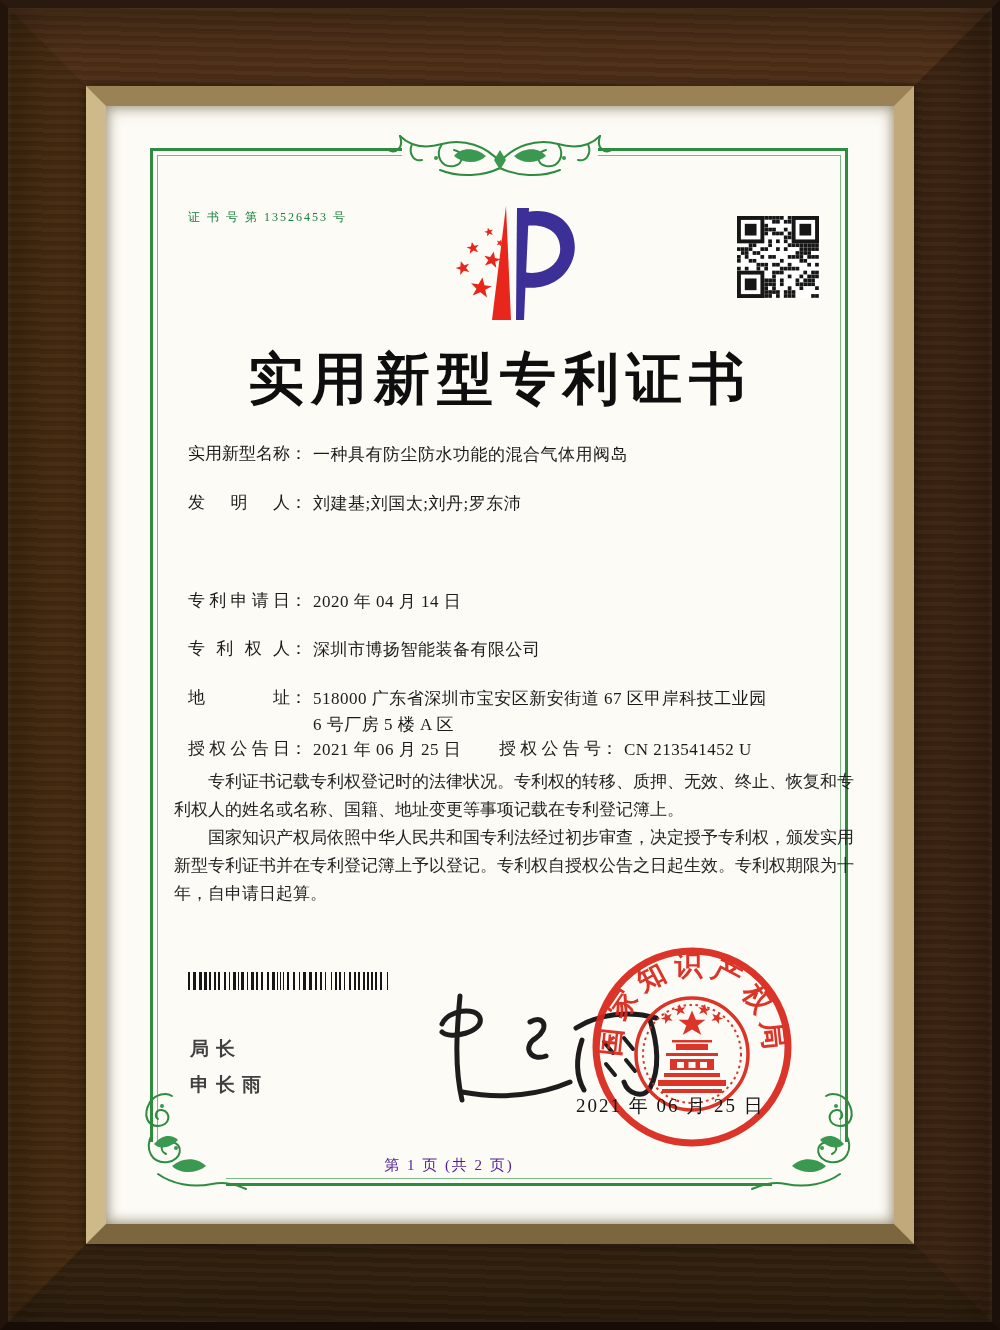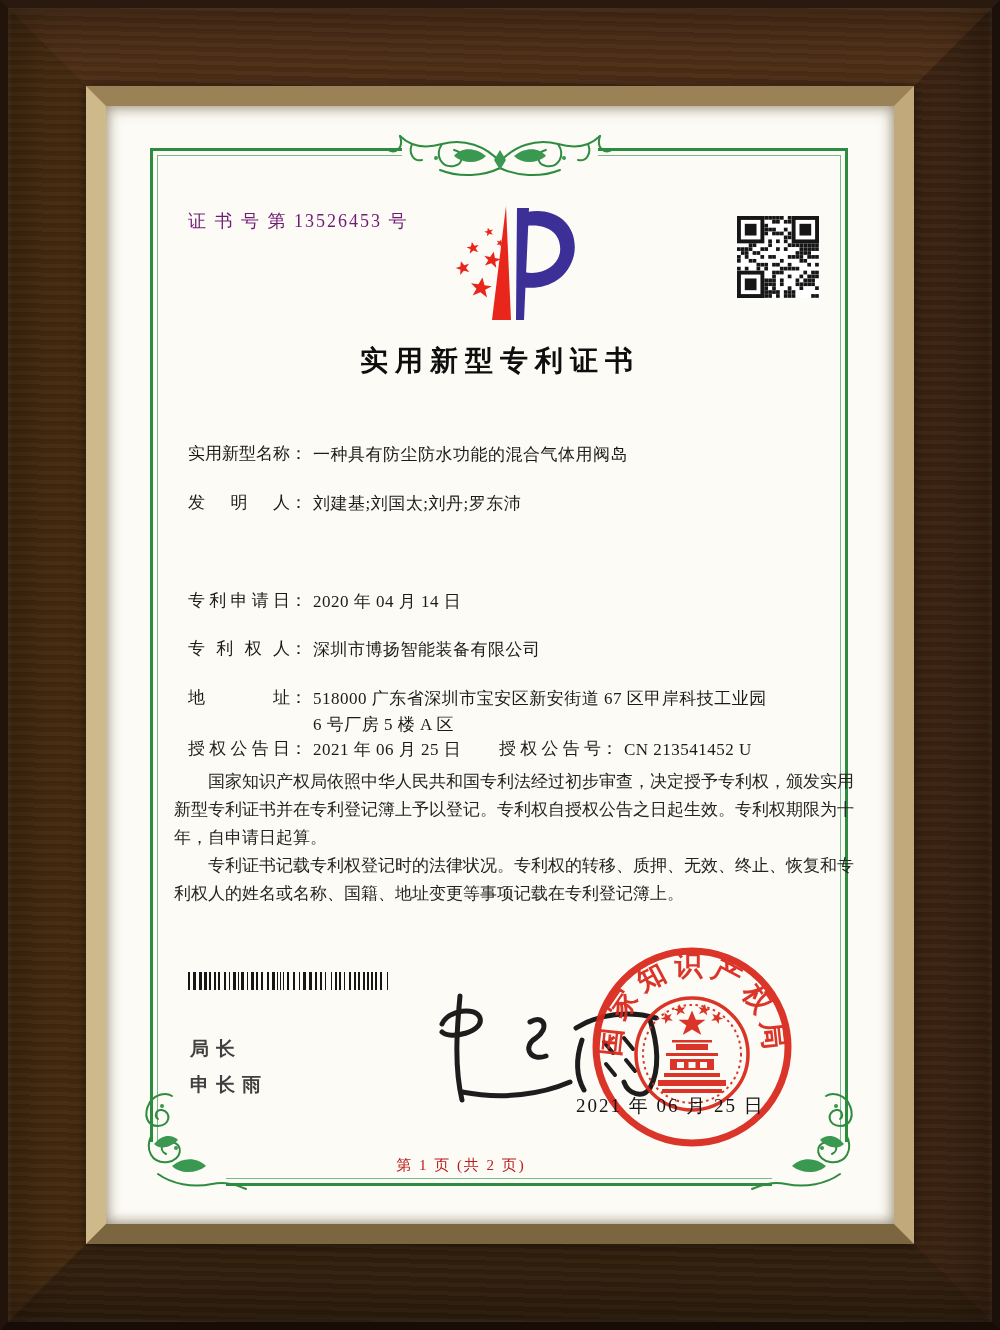--- a/index.html
+++ b/index.html
@@ -20,43 +20,43 @@
     box-shadow:0 0 12px rgba(0,0,0,.5);}
   
   .paper{position:absolute;inset:106px;background:#fcfbf5;
     box-shadow:inset 0 3px 16px rgba(95,75,45,.30), inset 0 -3px 12px rgba(95,75,45,.22),
                inset 3px 0 12px rgba(95,75,45,.18), inset -3px 0 12px rgba(95,75,45,.18);}
   .green-border{position:absolute;left:44px;top:42px;width:698px;height:1038px;
     box-sizing:border-box;border:3px solid #2e8c40;}
   .green-border-inner{position:absolute;inset:4px;border:1px solid #7ab98a;}
   .orn{position:absolute;}
   
-  .cert-no{position:absolute;left:82px;top:103px;font-size:18px;letter-spacing:2px;color:#701a75;}
+  .cert-no{position:absolute;left:82px;top:103px;font-size:12px;letter-spacing:2px;color:#15803d;}
   .doc-title{position:absolute;left:0;right:0;top:236px;text-align:center;
-    font-size:28px;font-weight:700;letter-spacing:7px;color:#0e0e0e;}
+    font-size:56px;font-weight:700;letter-spacing:7px;color:#0e0e0e;}
   .frow{position:absolute;left:82px;font-size:17px;color:#1b1b1b;white-space:nowrap;}
   .flabel{display:inline-block;width:102px;text-align:justify;text-align-last:justify;vertical-align:top;}
   .fcolon{vertical-align:top;margin-right:6px;}
   .fvalue{display:inline-block;vertical-align:top;letter-spacing:.5px;line-height:26px;}
   .fvalue.wrap{max-width:466px;white-space:normal;}
   .fgroup2{position:absolute;left:311px;top:0;white-space:nowrap;}
   .paras{position:absolute;left:68px;top:662px;width:680px;font-size:17px;line-height:28px;
     text-align:justify;color:#242424;}
   .paras p{margin:0;text-indent:2em;}
   .barcode{position:absolute;left:82px;top:866px;}
   .sig-title,.sig-name{position:absolute;left:84px;font-family:"Liberation Sans","DejaVu Sans",sans-serif;
     font-size:19px;font-weight:700;letter-spacing:7px;color:#404040;}
   .sig-title{top:930px;}
   .sig-name{top:966px;}
   .signature-svg{position:absolute;left:318px;top:880px;}
   .seal-svg{position:absolute;left:481px;top:836px;opacity:.94;}
   .seal-date{position:absolute;left:470px;top:987px;font-size:19px;letter-spacing:2px;
     color:#141414;white-space:nowrap;}
-  .footer{position:absolute;left:245px;top:1050px;width:220px;text-align:center;
-    font-size:15px;letter-spacing:2px;color:#b91c1c;}
+  .footer{position:absolute;left:233px;top:1050px;width:220px;text-align:center;
+    font-size:15px;letter-spacing:2px;color:#4c1d95;}
   svg{display:block;}
   .gstroke{stroke:#2e8c40;stroke-width:2;fill:none;stroke-linecap:round;}
   .gfill{fill:#3a9850;stroke:none;}
 </style>
 </head>
 <body>
 
 <div id="stage">
   <div class="frame-edge"></div>
   <div class="frame-wood"></div>
@@ -306,22 +306,22 @@
       <span class="flabel">地址</span><span class="fcolon">：</span><span class="fvalue wrap">518000 广东省深圳市宝安区新安街道 67 区甲岸科技工业园 6 号厂房 5 楼 A 区</span>
     </div>
     <div class="frow" style="top:631px">
       <span class="flabel">授权公告日</span><span class="fcolon">：</span><span class="fvalue">2021 年 06 月 25 日</span>
       <span class="fgroup2">
         <span class="flabel">授权公告号</span><span class="fcolon">：</span><span class="fvalue">CN 213541452 U</span>
       </span>
     </div>
 
     <div class="paras">
+      <p>专利证书记载专利权登记时的法律状况。专利权的转移、质押、无效、终止、恢复和专利权人的姓名或名称、国籍、地址变更等事项记载在专利登记簿上。</p>
       <p>国家知识产权局依照中华人民共和国专利法经过初步审查，决定授予专利权，颁发实用新型专利证书并在专利登记簿上予以登记。专利权自授权公告之日起生效。专利权期限为十年，自申请日起算。</p>
-      <p>专利证书记载专利权登记时的法律状况。专利权的转移、质押、无效、终止、恢复和专利权人的姓名或名称、国籍、地址变更等事项记载在专利登记簿上。</p>
     </div>
 
     <svg class="barcode" width="206" height="18" viewBox="0 0 206 18">
       <g id="bars" fill="#161616">
           <rect x="0" y="0" width="2" height="18"></rect>
           <rect x="5" y="0" width="3" height="18"></rect>
           <rect x="11" y="0" width="3" height="18"></rect>
           <rect x="16" y="0" width="3" height="18"></rect>
           <rect x="21" y="0" width="2" height="18"></rect>
           <rect x="26" y="0" width="2" height="18"></rect>

